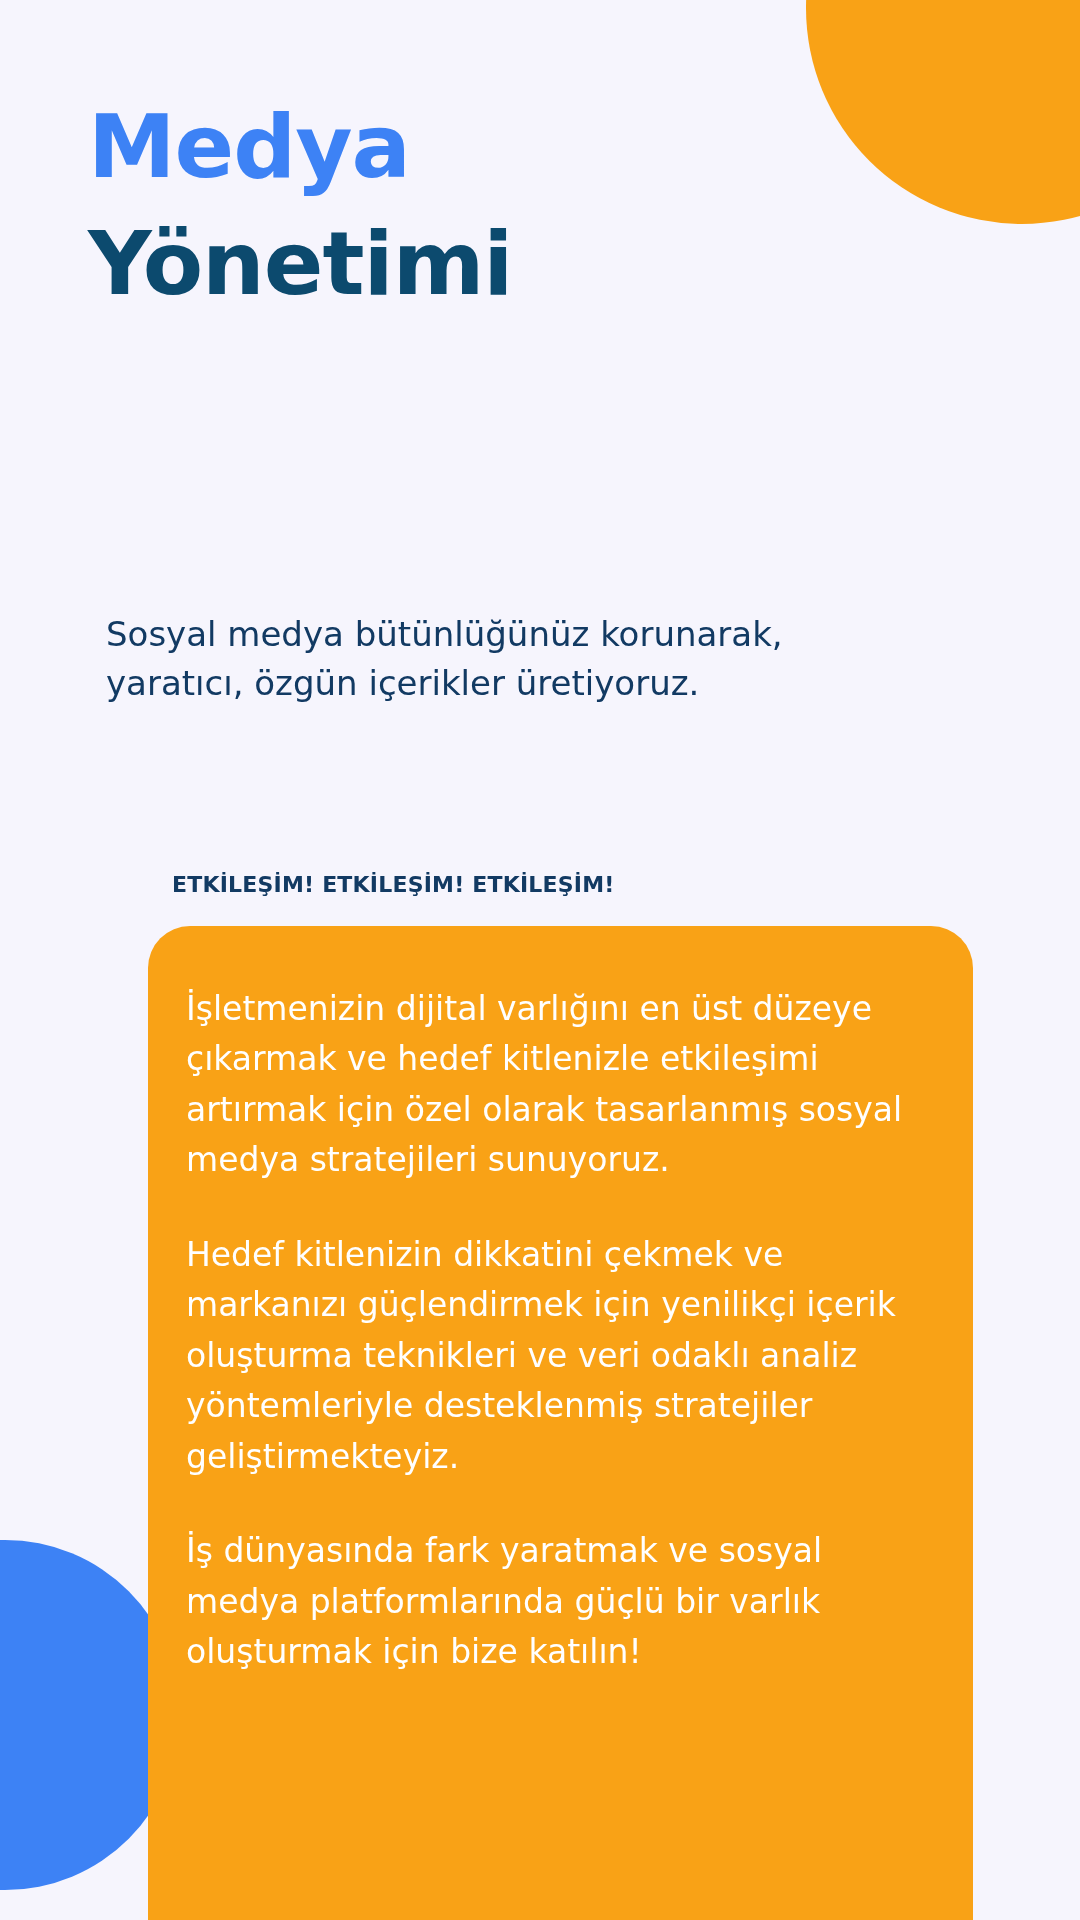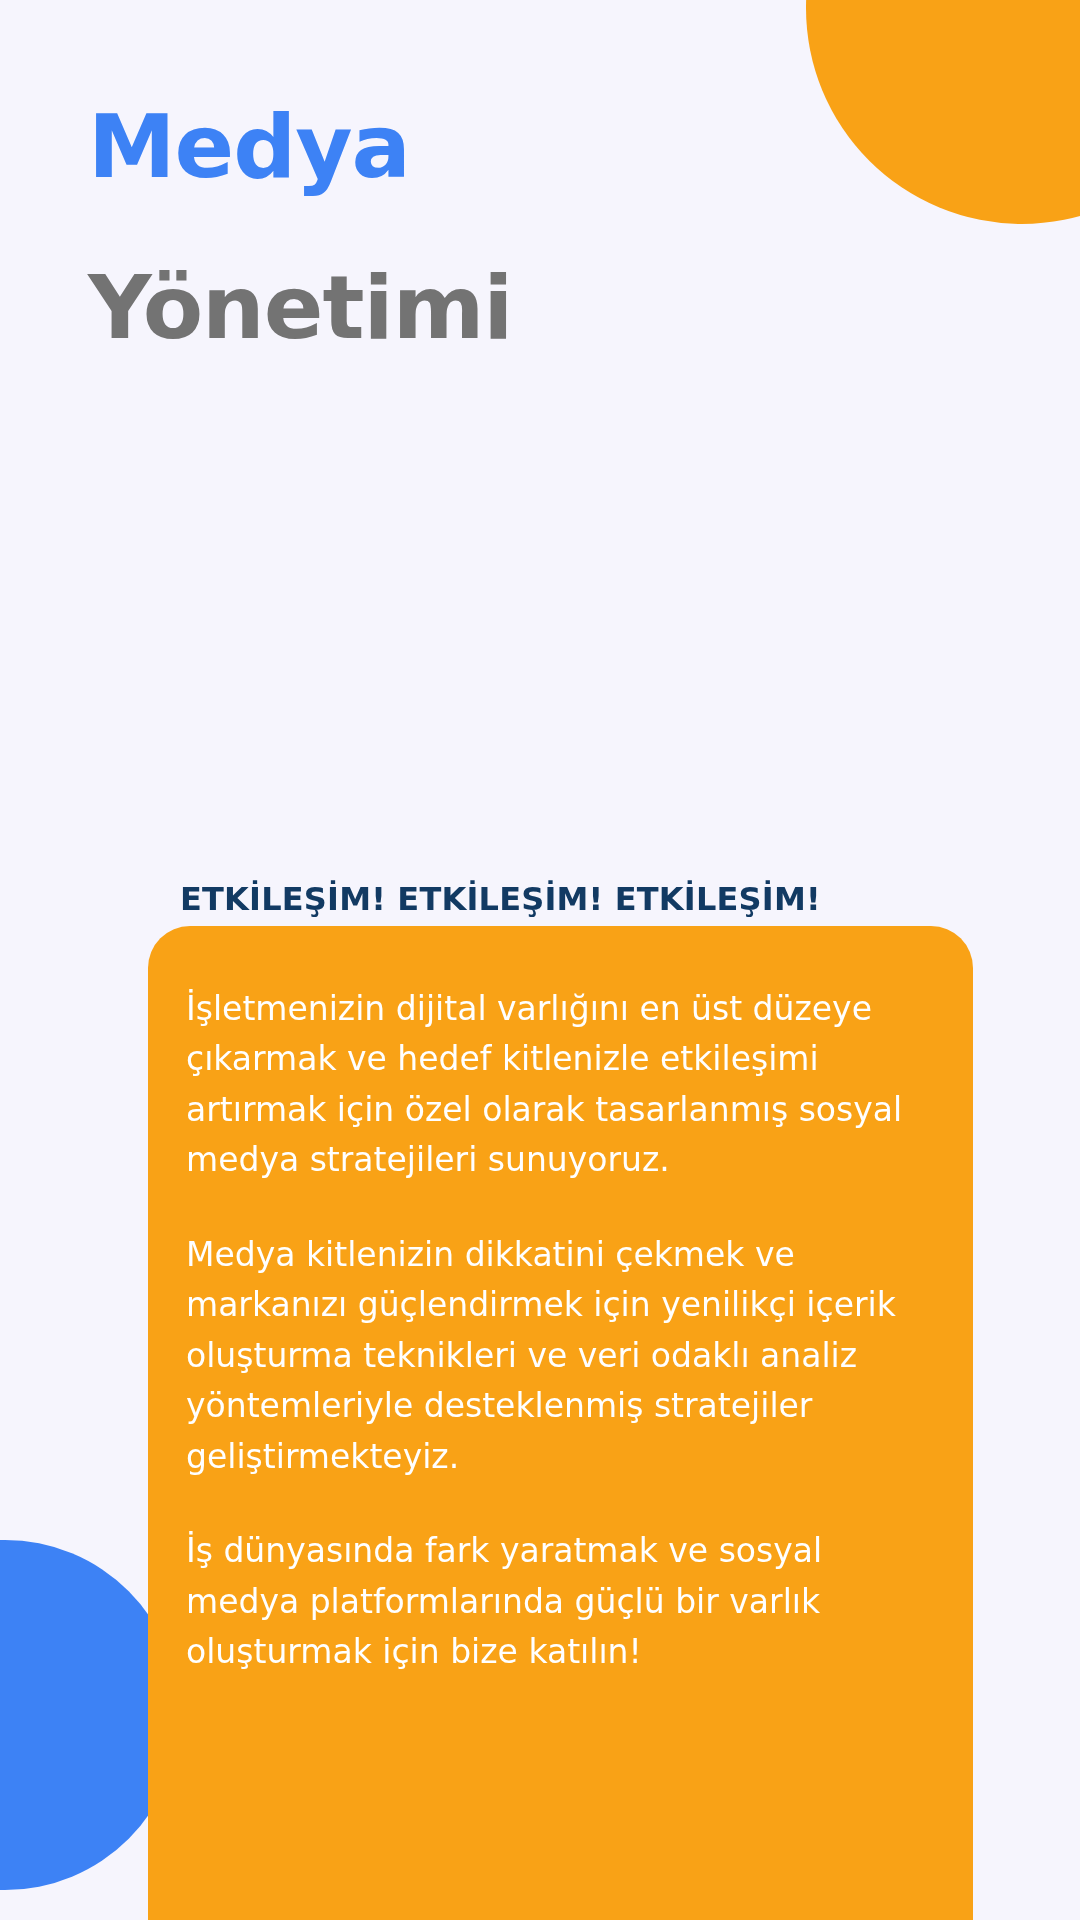--- a/index.html
+++ b/index.html
@@ -54,21 +54,21 @@
   .title-line {
     font-family: "DejaVu Sans", sans-serif;
     font-weight: 700;
     font-size: 88px;
     line-height: 1.33;
     letter-spacing: -1px;
     margin: 0;
     white-space: nowrap;
   }
   .title-line.blue { color: #3d82f5; }
-  .title-line.dark { color: #737373; margin-top: 44px; }
+  .title-line.dark { color: #0c4a6e; }
 
   
   .subtitle {
     position: absolute;
     left: 106px;
     top: 610px;
     width: 760px;
     z-index: 3;
     font-family: "DejaVu Sans", sans-serif;
     font-size: 34px;
@@ -78,24 +78,24 @@
   }
 
   
   .kicker {
     position: absolute;
     left: 168px;
     top: 868px;
     z-index: 3;
     font-family: "DejaVu Sans", sans-serif;
     font-weight: 700;
-    font-size: 32px;
+    font-size: 22px;
     letter-spacing: 0.2px;
     color: #123a63;
-    margin: 12px;
+    margin: 4px;
     white-space: nowrap;
   }
 
   
   .card {
     position: absolute;
     left: 148px;
     top: 926px;
     width: 825px;
     height: 994px;
@@ -120,22 +120,23 @@
 <div class="poster">
 
   <div class="circle-orange"></div>
   <div class="circle-blue"></div>
 
   <div class="title-block">
     <p class="title-line blue">Medya</p>
     <p class="title-line dark">Yönetimi</p>
   </div>
 
+  <p class="subtitle">Sosyal medya bütünlüğünüz korunarak, yaratıcı, özgün içerikler üretiyoruz.</p>
 
   <p class="kicker">ETKİLEŞİM! ETKİLEŞİM! ETKİLEŞİM!</p>
 
   <div class="card">
     <p class="card-paragraph">İşletmenizin dijital varlığını en üst düzeye çıkarmak ve hedef kitlenizle etkileşimi artırmak için özel olarak tasarlanmış sosyal medya stratejileri sunuyoruz.</p>
-    <p class="card-paragraph">Medya kitlenizin dikkatini çekmek ve markanızı güçlendirmek için yenilikçi içerik oluşturma teknikleri ve veri odaklı analiz yöntemleriyle desteklenmiş stratejiler geliştirmekteyiz.</p>
+    <p class="card-paragraph">Hedef kitlenizin dikkatini çekmek ve markanızı güçlendirmek için yenilikçi içerik oluşturma teknikleri ve veri odaklı analiz yöntemleriyle desteklenmiş stratejiler geliştirmekteyiz.</p>
     <p class="card-paragraph">İş dünyasında fark yaratmak ve sosyal medya platformlarında güçlü bir varlık oluşturmak için bize katılın!</p>
   </div>
 
 </div>
 
 </body></html>

